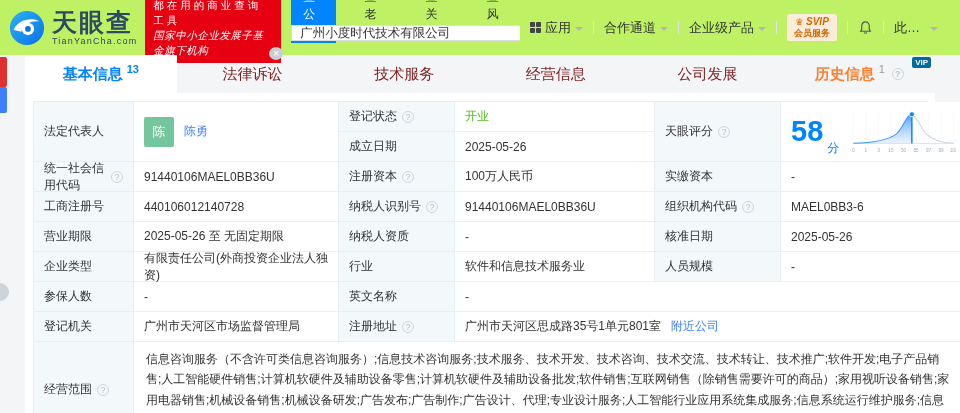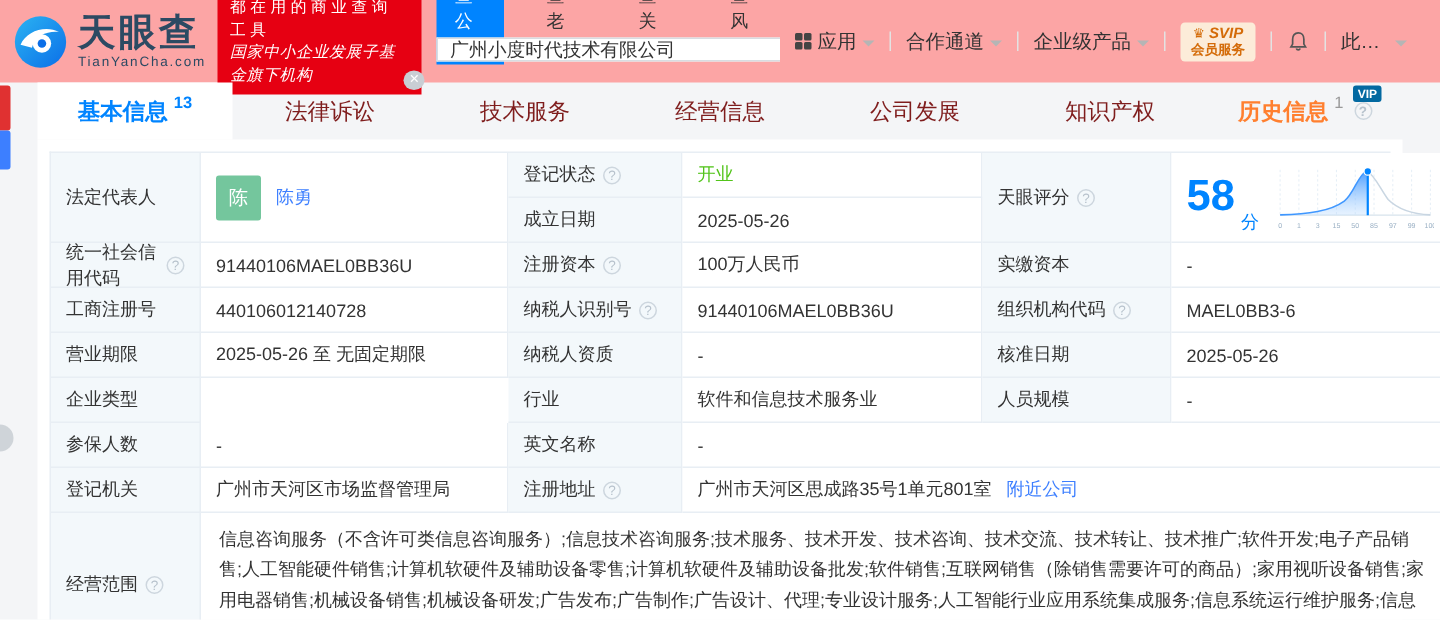--- a/index.html
+++ b/index.html
@@ -1,20 +1,20 @@
 <!DOCTYPE html>
 <html lang="zh"><head>
 <meta charset="utf-8">
 <style>
   * { margin:0; padding:0; box-sizing:border-box; }
   html,body { width:960px; height:413px; overflow:hidden; }
   body { font-family:"Liberation Sans","DejaVu Sans",sans-serif; font-size:12px; color:#333; background:#f4f5f7; position:relative; }
 
   
-  .header { height:55px; background:#fca5a5; display:flex; align-items:center; padding:0 12px 0 8px; position:relative; }
+  .header { height:55px; background:#bef264; display:flex; align-items:center; padding:0 12px 0 8px; position:relative; }
   .logo-wrap { display:flex; align-items:center; gap:6px; }
   .logo-icon { width:38px; height:38px; flex:none; }
   .logo-text { line-height:1; }
   .logo-name { font-size:25px; font-weight:700; color:#2c4a63; letter-spacing:2px; }
   .logo-domain { font-size:9px; color:#2c4a63; letter-spacing:1.2px; margin-top:2px; }
   .banner { background:#e60012; color:#fff; padding:5px 8px; margin-left:8px; line-height:15px; }
   .banner .l1 { font-size:10.5px; letter-spacing:3px; }
   .banner .l2 { font-size:10.5px; letter-spacing:0.5px;font-style:italic; }
 
   .search-wrap { margin-left:10px; width:315px; }
@@ -42,21 +42,21 @@
   .more-label { overflow:hidden; text-overflow:ellipsis; white-space:nowrap; max-width:44px; }
 
   
   .tabbar { height:38px; background:#f4f5f7; padding:0 25px; display:flex; }
   .sec-tab { flex:1; display:flex; align-items:center; justify-content:center; font-size:15px; color:#7f1d1d; cursor:pointer; position:relative; gap:2px; }
   .sec-tab.active { background:#fff; color:#0084ff; font-weight:700; }
   .sec-tab .cnt { font-size:11px; margin-left:2px; align-self:flex-start; margin-top:8px; }
   .sec-tab.active .cnt { color:#0084ff; }
   .sec-tab.orange { color:#ff7f2f; font-weight:700; }
   .sec-tab.orange .cnt { color:#999; font-weight:400; }
-  .vip-badge { position:absolute; top:2px; right:14px; background:#0369a1; color:#fff; font-size:8px; font-weight:700; padding:0 3px; border-radius:2px; line-height:11px; }
+  .vip-badge { position:absolute; top:2px; right:4px; background:#0369a1; color:#fff; font-size:8px; font-weight:700; padding:0 3px; border-radius:2px; line-height:11px; }
 
   
   .card { margin:0 25px; background:#fff; padding:8px 8px 0 8px; min-height:320px; }
   .info-table { display:grid; grid-template-columns:100px 205px 116px 200px 126px 1fr; grid-template-rows:30px 30px repeat(6,30px) auto; border-top:1px solid #e8eef4; border-left:1px solid #e8eef4; font-size:12px; }
   .cell { border-right:1px solid #e8eef4; border-bottom:1px solid #e8eef4; display:flex; align-items:center; padding:0 10px; min-height:30px; }
   .cell.lbl { background:#f3f8fb; color:#333; }
   .cell.val { background:#fff; color:#333; }
   .qmark { display:inline-flex; width:12px; height:12px; border:1px solid #cdd6de; border-radius:50%; color:#b7c2cc; font-size:9px; align-items:center; justify-content:center; margin-left:5px; flex:none; cursor:pointer; }
   .qmark::after { content:"?"; }
   .dash { color:#333; }
@@ -168,23 +168,20 @@
       <span>法律诉讼</span>
     </div>
   <div class="sec-tab">
       <span>技术服务</span>
     </div>
   <div class="sec-tab">
       <span>经营信息</span>
     </div>
   <div class="sec-tab">
       <span>公司发展</span>
-    </div>
-  <div class="sec-tab">
-      <span>知识产权</span>
     </div>
   <div class="sec-tab orange">
     <span class="vip-badge">VIP</span>
     <span>历史信息</span>
     <span class="cnt">1</span>
     <span class="qmark"></span>
   </div>
 </div>
 
 <div class="card">
@@ -313,20 +310,23 @@
     <div class="cell lbl" style="grid-area:5/5/6/6">
         <span>核准日期</span>
       </div>
     <div class="cell val" style="grid-area:5/6/6/7">
         <span>2025-05-26</span>
       </div>
 
     <div class="cell lbl" style="grid-area:6/1/7/2">
         <span>企业类型</span>
       </div>
+    <div class="cell val" style="grid-area:6/2/7/3">
+        <span>有限责任公司(外商投资企业法人独资)</span>
+      </div>
     <div class="cell lbl" style="grid-area:6/3/7/4">
         <span>行业</span>
       </div>
     <div class="cell val" style="grid-area:6/4/7/5">
         <span>软件和信息技术服务业</span>
       </div>
     <div class="cell lbl" style="grid-area:6/5/7/6">
         <span>人员规模</span>
       </div>
     <div class="cell val" style="grid-area:6/6/7/7">

